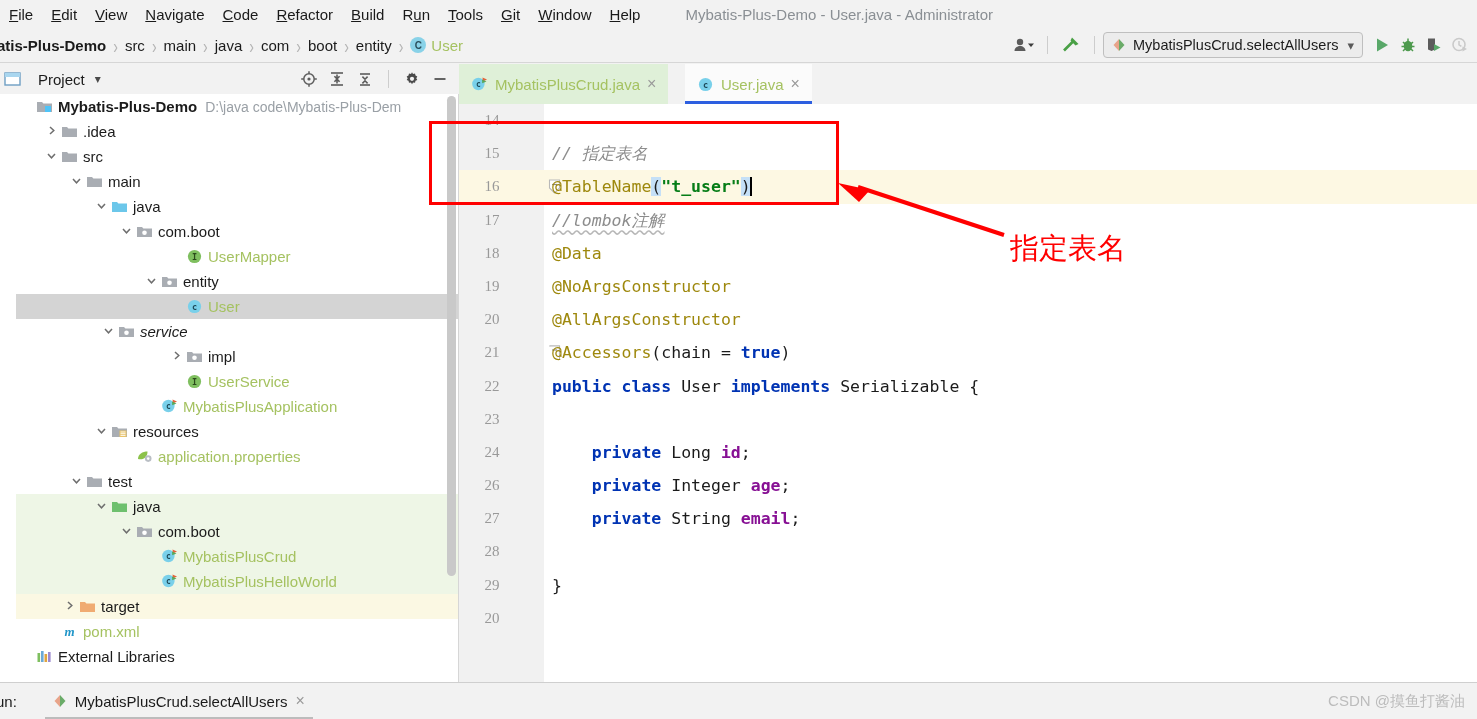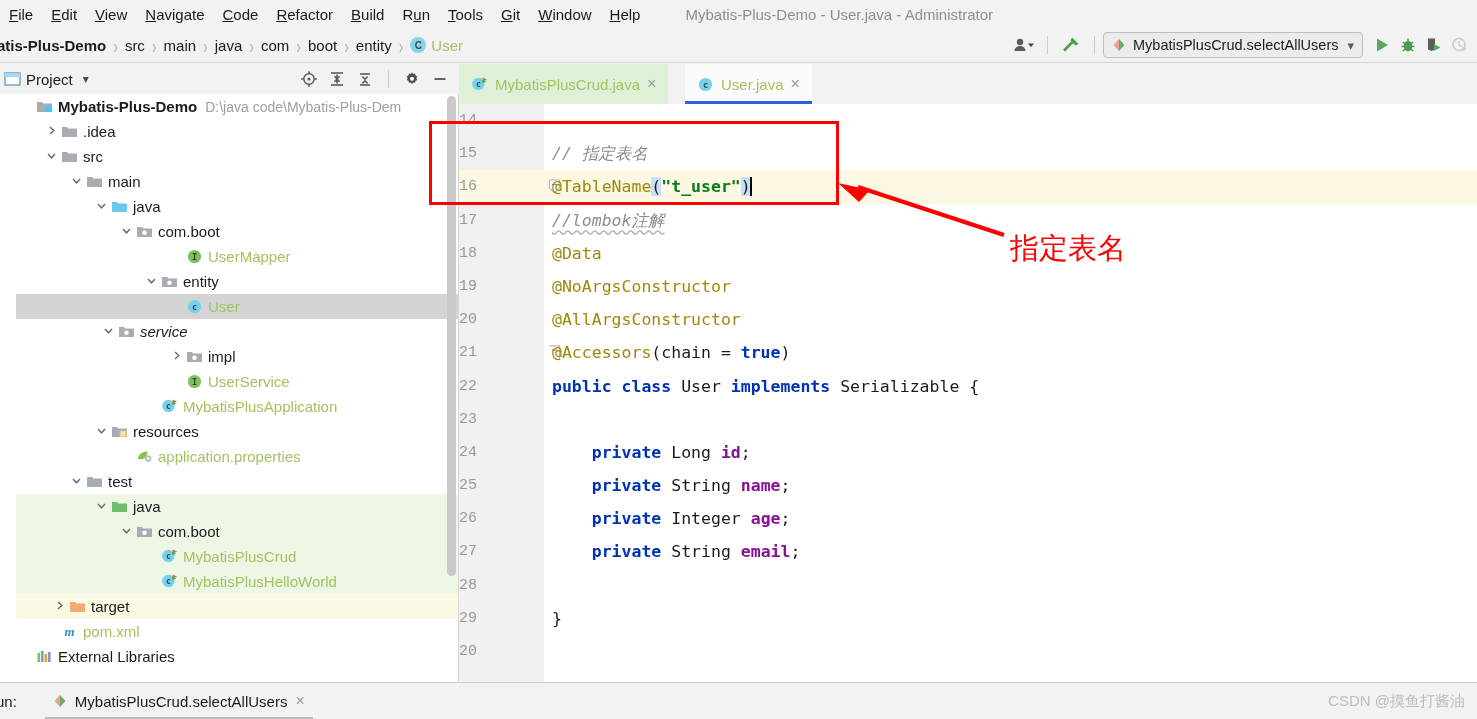--- a/index.html
+++ b/index.html
@@ -65,21 +65,21 @@
     border: 1px solid #bfbfbf; border-radius: 4px;
     background: #ececec;
     font-size: 14.5px; color: #1b1b1b; white-space: nowrap;
   }
 
   
   .proj-header {
     position: absolute; left: 0; top: 64px; width: 459px; height: 30px;
     background: #f2f2f2; display: flex; align-items: center;
   }
-  .proj-title { font-size: 15px; color: #1b1b1b; margin-left: 4px; }
+  .proj-title { font-size: 15px; color: #1b1b1b; margin-left: 16px; }
   .proj-tools {
     margin-left: auto; display: flex; align-items: center; gap: 2px;
     padding-right: 6px;
   }
 
   .tree {
     position: absolute; left: 0; top: 94px; width: 459px; height: 588px;
     background: #ffffff; overflow: hidden;
     border-right: 1px solid #d6d6d6;
   }
@@ -126,22 +126,22 @@
     background: #ffffff; overflow: hidden;
   }
   .gutter {
     position: absolute; left: 0; top: 0; width: 85px; height: 578px;
     background: #f1f1f1;
   }
   .code-lines { position: absolute; left: 0; top: 0; right: 0; }
   .cl { position: relative; height: 33.2px; }
   .cl.hl { background: #fdf8e3; }
   .ln {
-    position: absolute; left: 0; width: 66px; text-align: left;
-    font-family: Liberation Mono, monospace;
+    position: absolute; left: 0; width: 66px; text-align: center;
+    font-family: Liberation Serif, serif;
     font-size: 15px; color: #999999; line-height: 33.2px;
   }
   .ctext {
     position: absolute; left: 93px; top: 0; line-height: 33.2px;
     font-family: "DejaVu Sans Mono", monospace;
     font-size: 16.5px; white-space: pre;
   }
   .fold {
     position: absolute; left: 89px; top: 9px; width: 13px; height: 15px;
   }
@@ -538,21 +538,21 @@
       <div class="row tgreen" style="padding-left: 129px;">
         <span class="arrow none"></span>
         <span class="ico"><svg width="17" height="17" viewBox="0 0 17 17">
             <circle cx="7.4" cy="8" r="6.2" fill="#79d0ea"></circle>
             <text x="7.4" y="11.2" font-size="8" font-family="monospace" font-weight="bold" fill="#1d4a59" text-anchor="middle">c</text>
             <path d="M11.5 1.5 L16 3.4 L12 5.6 Z" fill="#e2643c"></path>
             <path d="M11 3.5 L15.5 5.5 L11.2 7.2 Z" fill="#5aa85a"></path>
           </svg></span>
         <span class="lbl-green">MybatisPlusHelloWorld</span>
       </div>
-      <div class="row tyell" style="padding-left: 37px;">
+      <div class="row tyell" style="padding-left: 47px;">
         <span class="arrow"><svg width="11" height="11" viewBox="0 0 11 11">
             <path d="M4 2 L7.8 5.5 L4 9" stroke="#6e6e6e" stroke-width="1.5" fill="none"></path>
           </svg></span>
         <span class="ico"><svg width="17" height="17" viewBox="0 0 17 17">
             <path d="M1 4h5l1.4 1.6H16V14H1z" fill="#f0ab72"></path>
           </svg></span>
         <span>target</span>
       </div>
       <div class="row" style="padding-left: 29px;">
         <span class="arrow none"></span>
@@ -647,24 +647,20 @@
           <span class="ln">22</span>
           <span class="ctext"><span class="kw">public</span> <span class="kw">class</span> <span class="typ">User</span> <span class="kw">implements</span> <span class="typ">Serializable</span> <span class="plain">{</span></span>
         </div>
         <div class="cl">
           <span class="ln">23</span>
           <span class="ctext"></span>
         </div>
         <div class="cl">
           <span class="ln">24</span>
           <span class="ctext">    <span class="kw">private</span> <span class="typ">Long</span> <span class="fld">id</span><span class="plain">;</span></span>
-        </div>
-        <div class="cl">
-          <span class="ln">25</span>
-          <span class="ctext">    <span class="kw">private</span> <span class="typ">String</span> <span class="fld">name</span><span class="plain">;</span></span>
         </div>
         <div class="cl">
           <span class="ln">26</span>
           <span class="ctext">    <span class="kw">private</span> <span class="typ">Integer</span> <span class="fld">age</span><span class="plain">;</span></span>
         </div>
         <div class="cl">
           <span class="ln">27</span>
           <span class="ctext">    <span class="kw">private</span> <span class="typ">String</span> <span class="fld">email</span><span class="plain">;</span></span>
         </div>
         <div class="cl">

